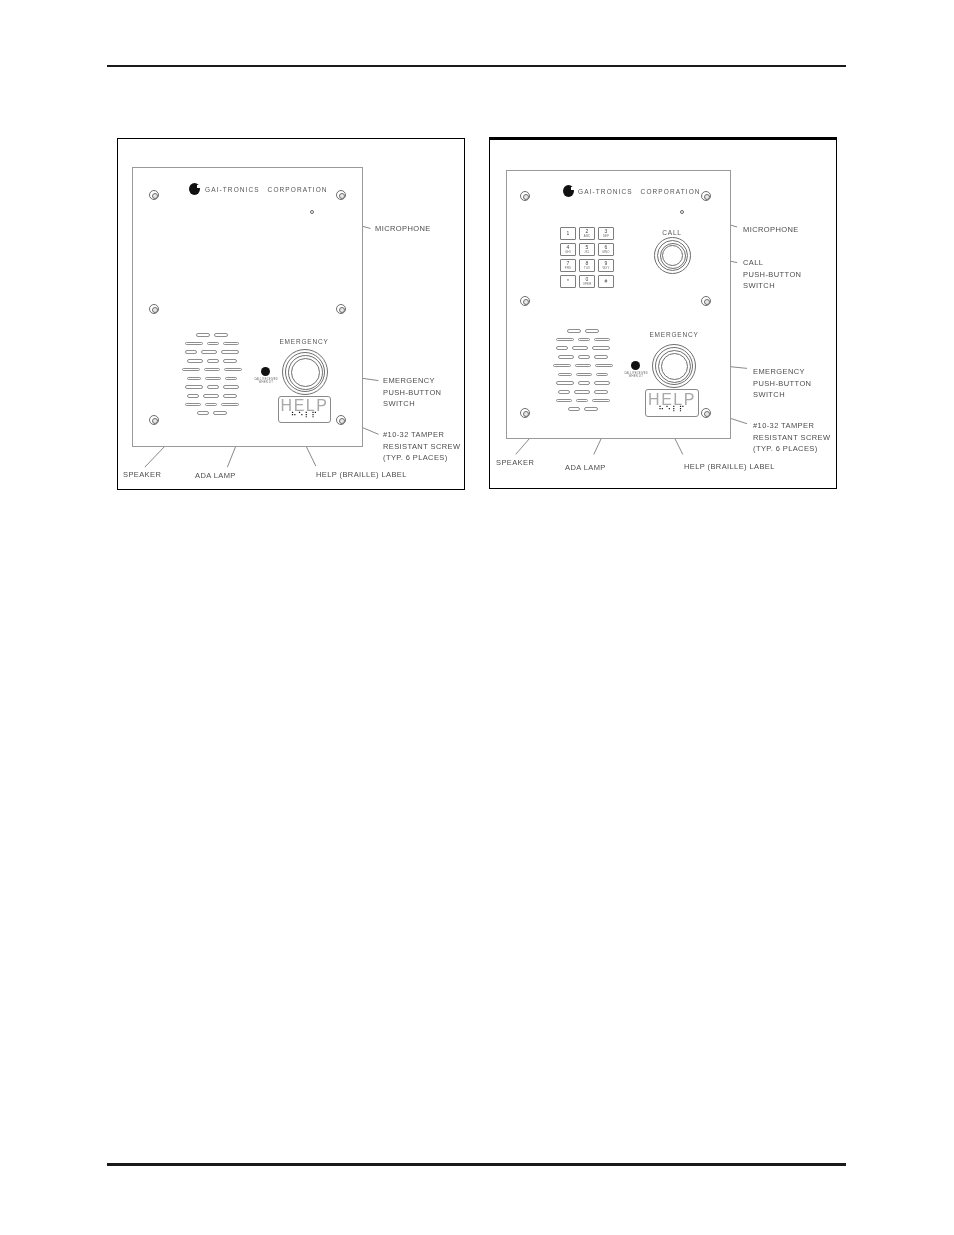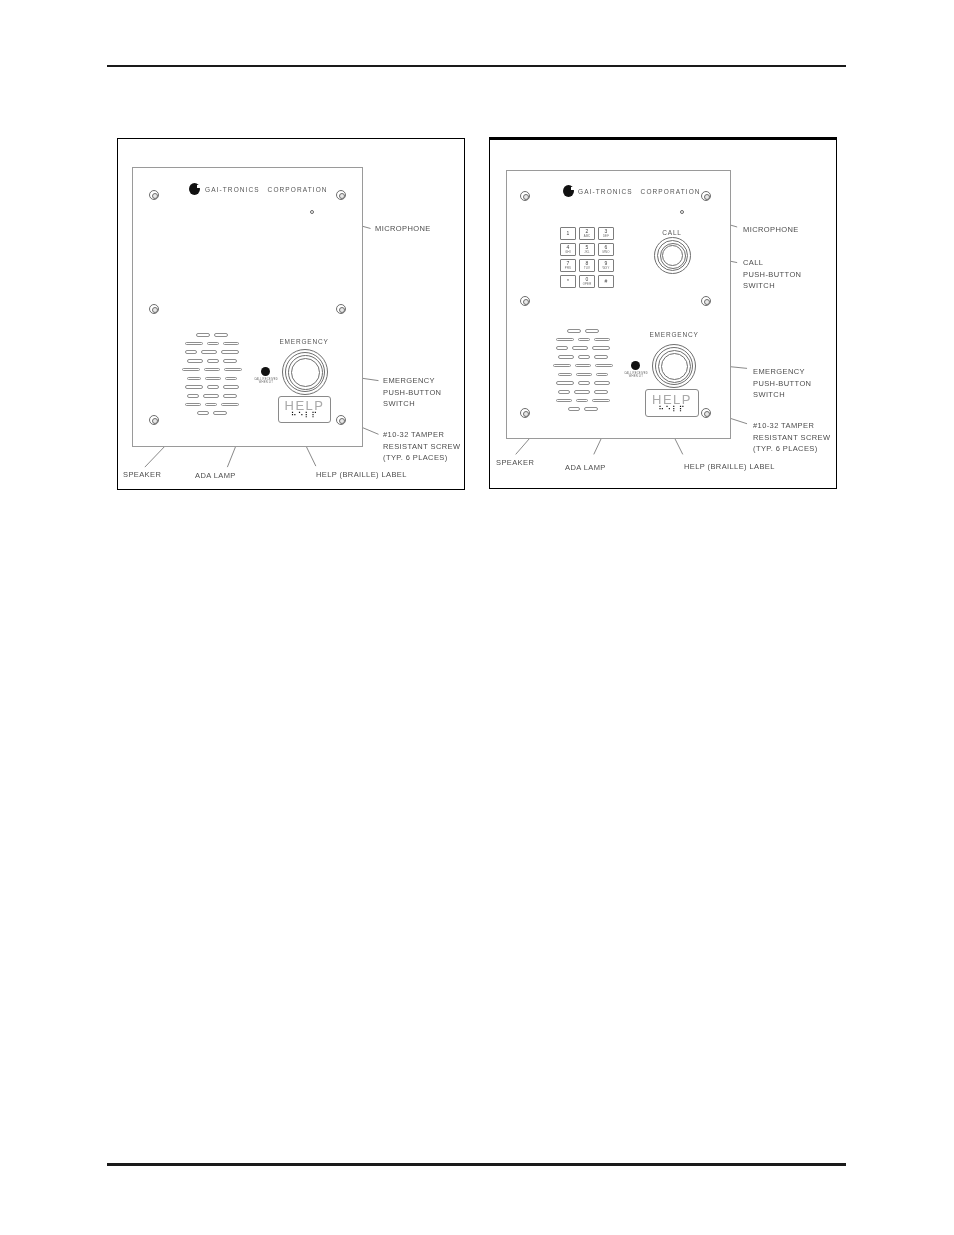--- a/index.html
+++ b/index.html
@@ -35,21 +35,21 @@
   .cap { position:absolute; font-size:6.5px; letter-spacing:0.8px; color:#555; white-space:nowrap; text-align:center; }
 
   .ring { position:absolute; border:1px solid #6e6e6e; border-radius:50%; }
 
   .ada-lamp { position:absolute; background:#111; border-radius:50%; }
   .ada-cap { position:absolute; font-size:3px; line-height:3.4px; color:#666; text-align:center;
              letter-spacing:0.2px; white-space:nowrap; transform:scale(.9); }
 
   .help-label { position:absolute; border:1px solid #8a8a8a; border-radius:3px; background:#fff;
                 display:flex; flex-direction:column; align-items:center; justify-content:center; }
-  .help-word { font-size:13px; line-height:13px; letter-spacing:1.5px; color:#a9a9a9; font-weight:400; }
+  .help-word { font-size:16px; line-height:13px; letter-spacing:1.5px; color:#a9a9a9; font-weight:400; }
   .braille { font-size:8px; line-height:8px; color:#111; letter-spacing:1px; }
 
   .callout { position:absolute; font-size:7.5px; line-height:11.5px; letter-spacing:0.4px;
              color:#4d4d4d; white-space:nowrap; }
 
   .keypad { position:absolute; display:grid; grid-template-columns:repeat(3,16px); grid-auto-rows:13px; gap:3px; }
   .key { border:1px solid #7d7d7d; border-radius:1px; background:#fff; display:flex; flex-direction:column;
          align-items:center; justify-content:center; overflow:hidden; }
   .key-d { font-size:5px; line-height:5.5px; color:#444; }
   .key-s { font-size:2.8px; line-height:3.2px; color:#666; letter-spacing:0.2px; }

